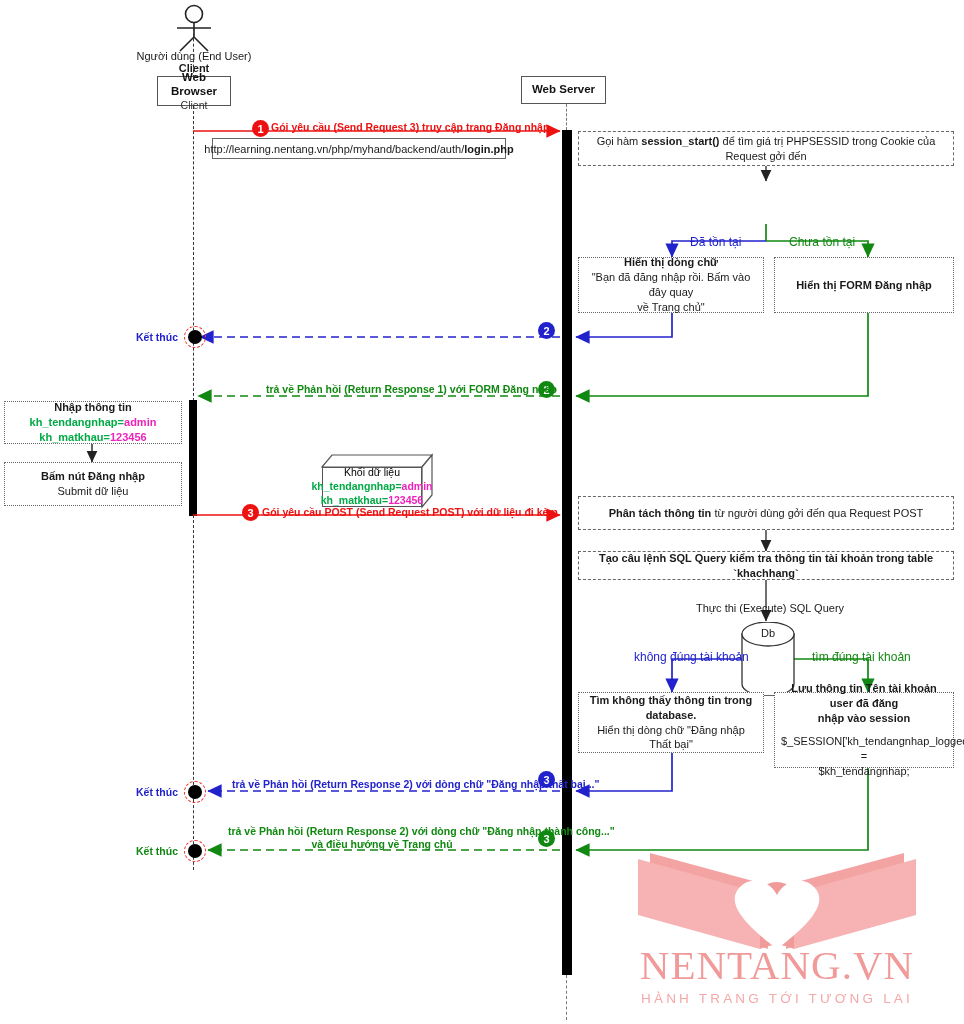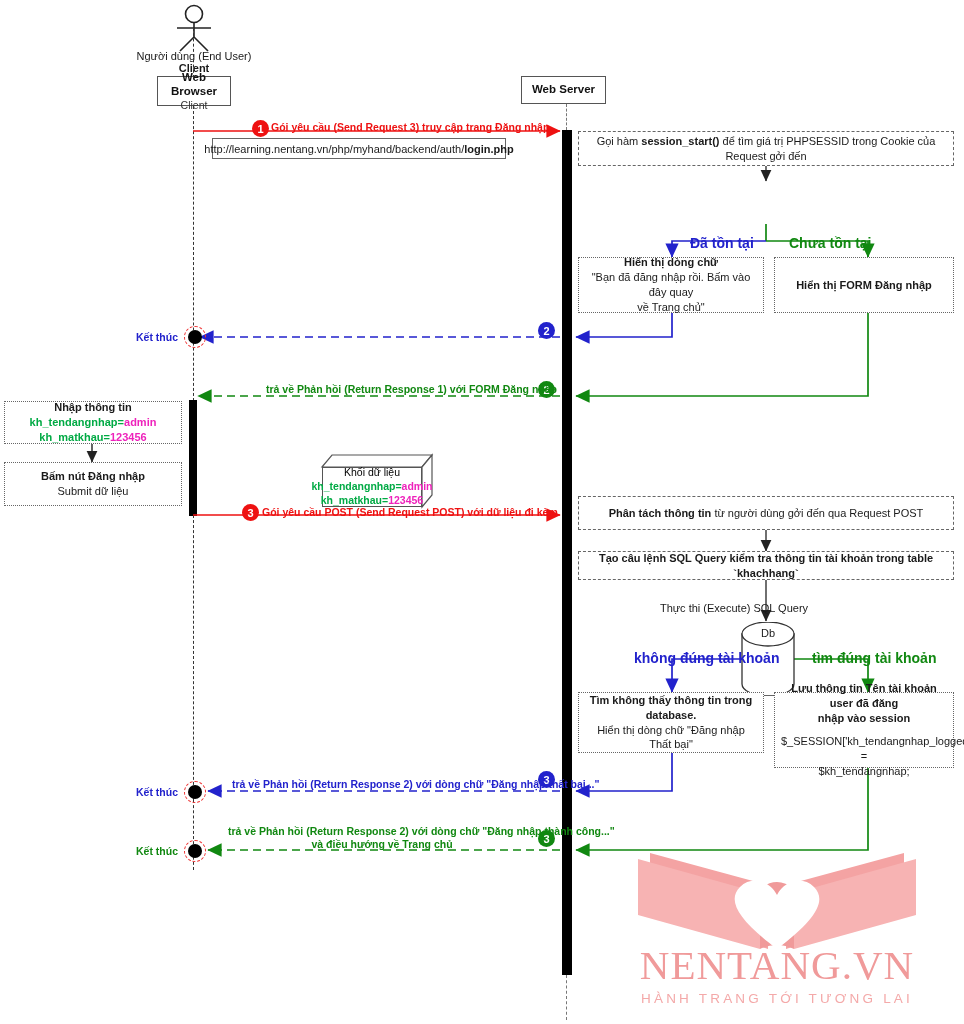--- a/index.html
+++ b/index.html
@@ -54,21 +54,21 @@
   }
   .node3d svg{position:absolute;left:0;top:0;overflow:visible;}
   svg.layer{position:absolute;left:0;top:0;width:964px;height:1024px;overflow:visible;pointer-events:none;}
 
   
   .msg{position:absolute;font-size:10.5px;font-weight:bold;line-height:1.25;text-align:center;white-space:nowrap;}
   .msg.red{color:#ee1111;}
   .msg.blue{color:#2222cc;}
   .msg.green{color:#118811;}
 
-  .branchlbl{position:absolute;font-size:14px;font-weight:bold;white-space:nowrap;}
+  .branchlbl{position:absolute;font-size:12px;font-weight:normal;white-space:nowrap;}
   .branchlbl.blue{color:#2222cc;}
   .branchlbl.green{color:#118811;}
 
   
   .badge{
     position:absolute;width:17px;height:17px;border-radius:50%;
     display:flex;align-items:center;justify-content:center;
     color:#fff;font-size:11px;font-weight:bold;
     font-family:"Liberation Sans",sans-serif;
   }
@@ -272,21 +272,21 @@
   <div class="msg red" style="left:262px;top:506px;">Gói yêu cầu POST (Send Request POST) với dữ liệu đi kèm</div>
 
   <div class="pbox" style="left:578px;top:496px;width:376px;height:34px;">
     <div class="inner"><b>Phân tách thông tin </b><span>từ người dùng gởi đến qua Request POST</span></div>
   </div>
 
   <div class="pbox" style="left:578px;top:551px;width:376px;height:29px;">
     <div class="inner b">Tạo câu lệnh SQL Query kiểm tra thông tin tài khoản trong table `khachhang`</div>
   </div>
 
-  <div class="txt" style="left:634px;top:602px;width:200px;">Thực thi (Execute) SQL Query</div>
+  <div class="txt" style="left:670px;top:602px;width:200px;">Thực thi (Execute) SQL Query</div>
 
   <svg class="abs" style="left:740px;top:622px;" width="56" height="74">
     <path d="M2 12 L2 62 A26 12 0 0 0 54 62 L54 12 Z" fill="#fff" stroke="#333" stroke-width="1.3"></path>
     <ellipse cx="28" cy="12" rx="26" ry="12" fill="#fff" stroke="#333" stroke-width="1.3"></ellipse>
   </svg>
   <div class="txt" style="left:718px;top:627px;width:100px;">Db</div>
 
   <div class="branchlbl blue" style="left:634px;top:650px;">không đúng tài khoản</div>
   <div class="branchlbl green" style="left:812px;top:650px;">tìm đúng tài khoản</div>
 

